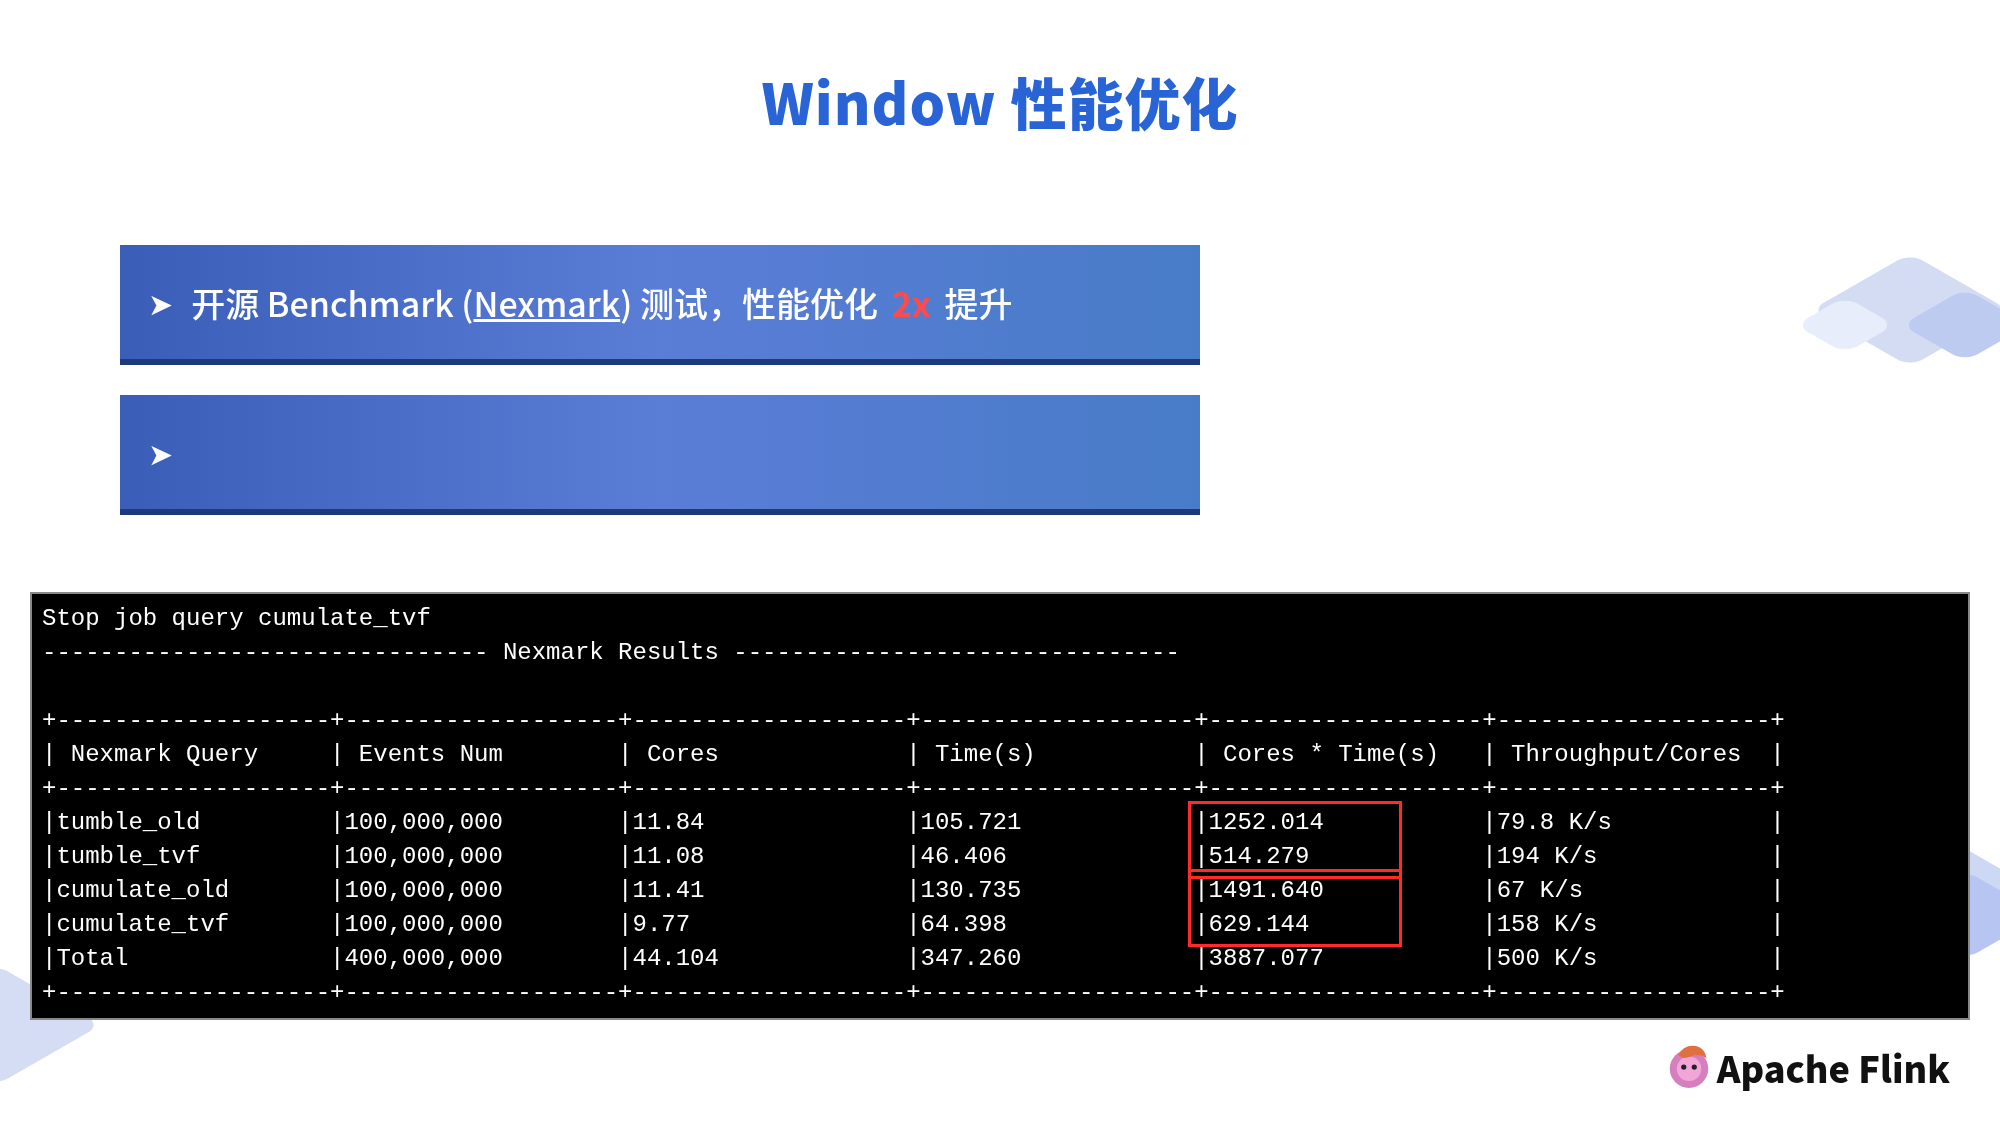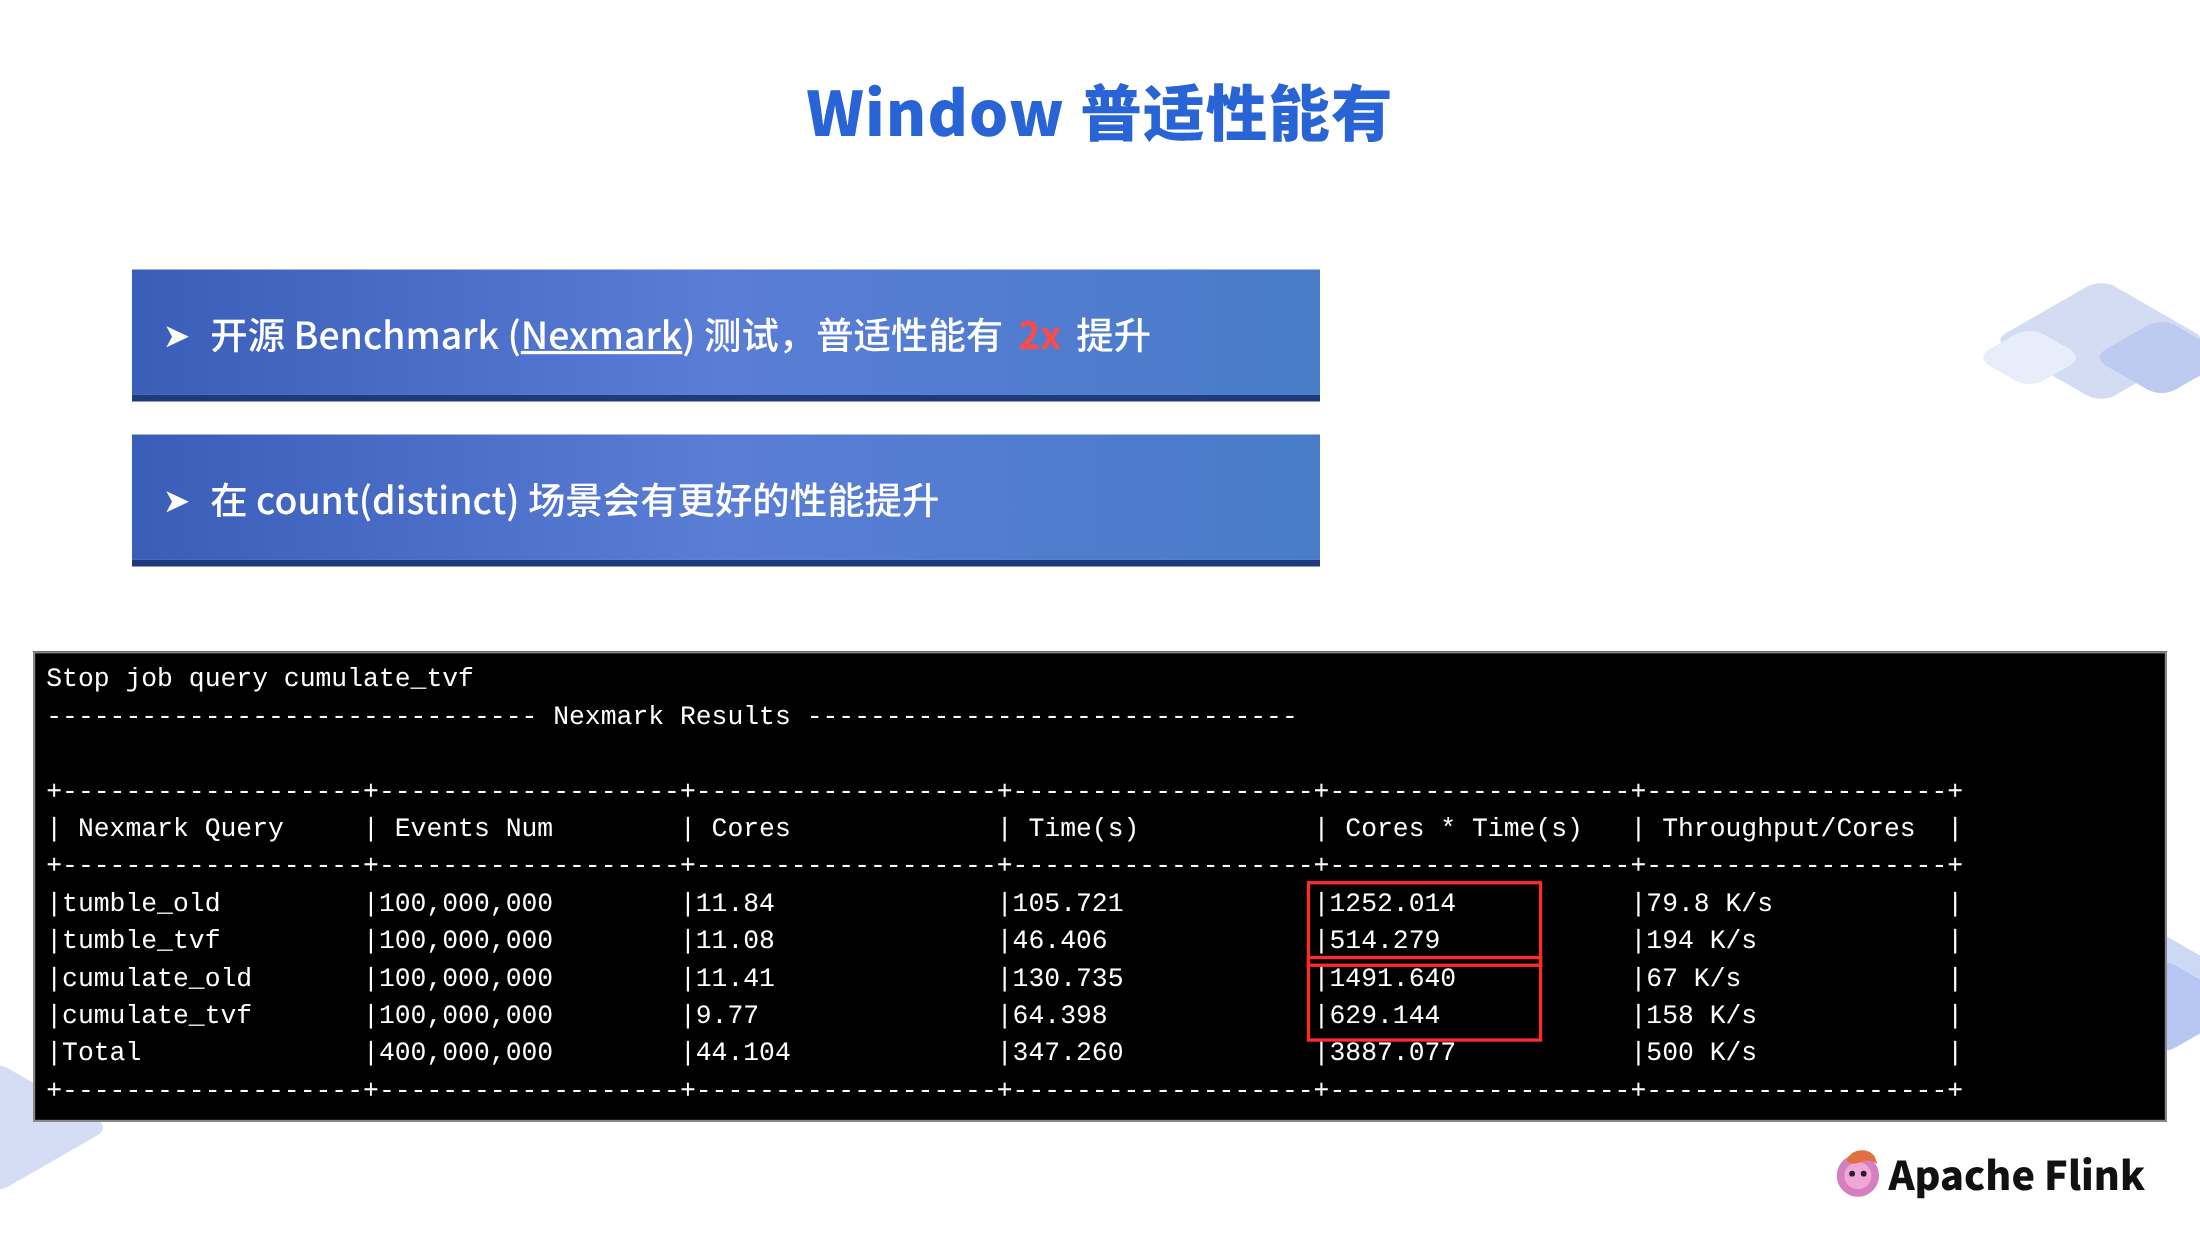--- a/index.html
+++ b/index.html
@@ -130,32 +130,31 @@
 </div>
 <div class="deco cloud-right-bottom">
   <div class="iso" style="width:180px;height:180px;background:#c8d4f4;left:60px;top:10px;"></div>
   <div class="iso" style="width:110px;height:110px;background:#aebff0;left:150px;top:70px;"></div>
 </div>
 <div class="deco cloud-left-bottom">
   <div class="iso" style="width:150px;height:150px;background:#cfd9f2;left:30px;top:10px;"></div>
 
 </div>
 
-<div class="title">Window 普适性能有</div>
+<div class="title">Window 性能优化</div>
 
 <div id="bullet1" class="bullet-box">
   <span class="arrow">➤</span>
   <span>
-    <span>开源 Benchmark (</span><span class="underline">Nexmark</span><span>) 测试，普适性能有 </span><span class="red">2x</span><span> 提升</span>
+    <span>开源 Benchmark (</span><span class="underline">Nexmark</span><span>) 测试，性能优化 </span><span class="red">2x</span><span> 提升</span>
   </span>
 </div>
 
 <div id="bullet2" class="bullet-box">
   <span class="arrow">➤</span>
-  <span>在 count(distinct) 场景会有更好的性能提升</span>
 </div>
 
 <div class="terminal" id="terminal">Stop job query cumulate_tvf
 ------------------------------- Nexmark Results -------------------------------
 
 +-------------------+-------------------+-------------------+-------------------+-------------------+-------------------+
 | Nexmark Query     | Events Num        | Cores             | Time(s)           | Cores * Time(s)   | Throughput/Cores  |
 +-------------------+-------------------+-------------------+-------------------+-------------------+-------------------+
 |tumble_old         |100,000,000        |11.84              |105.721            |1252.014           |79.8 K/s           |
 |tumble_tvf         |100,000,000        |11.08              |46.406             |514.279            |194 K/s            |

